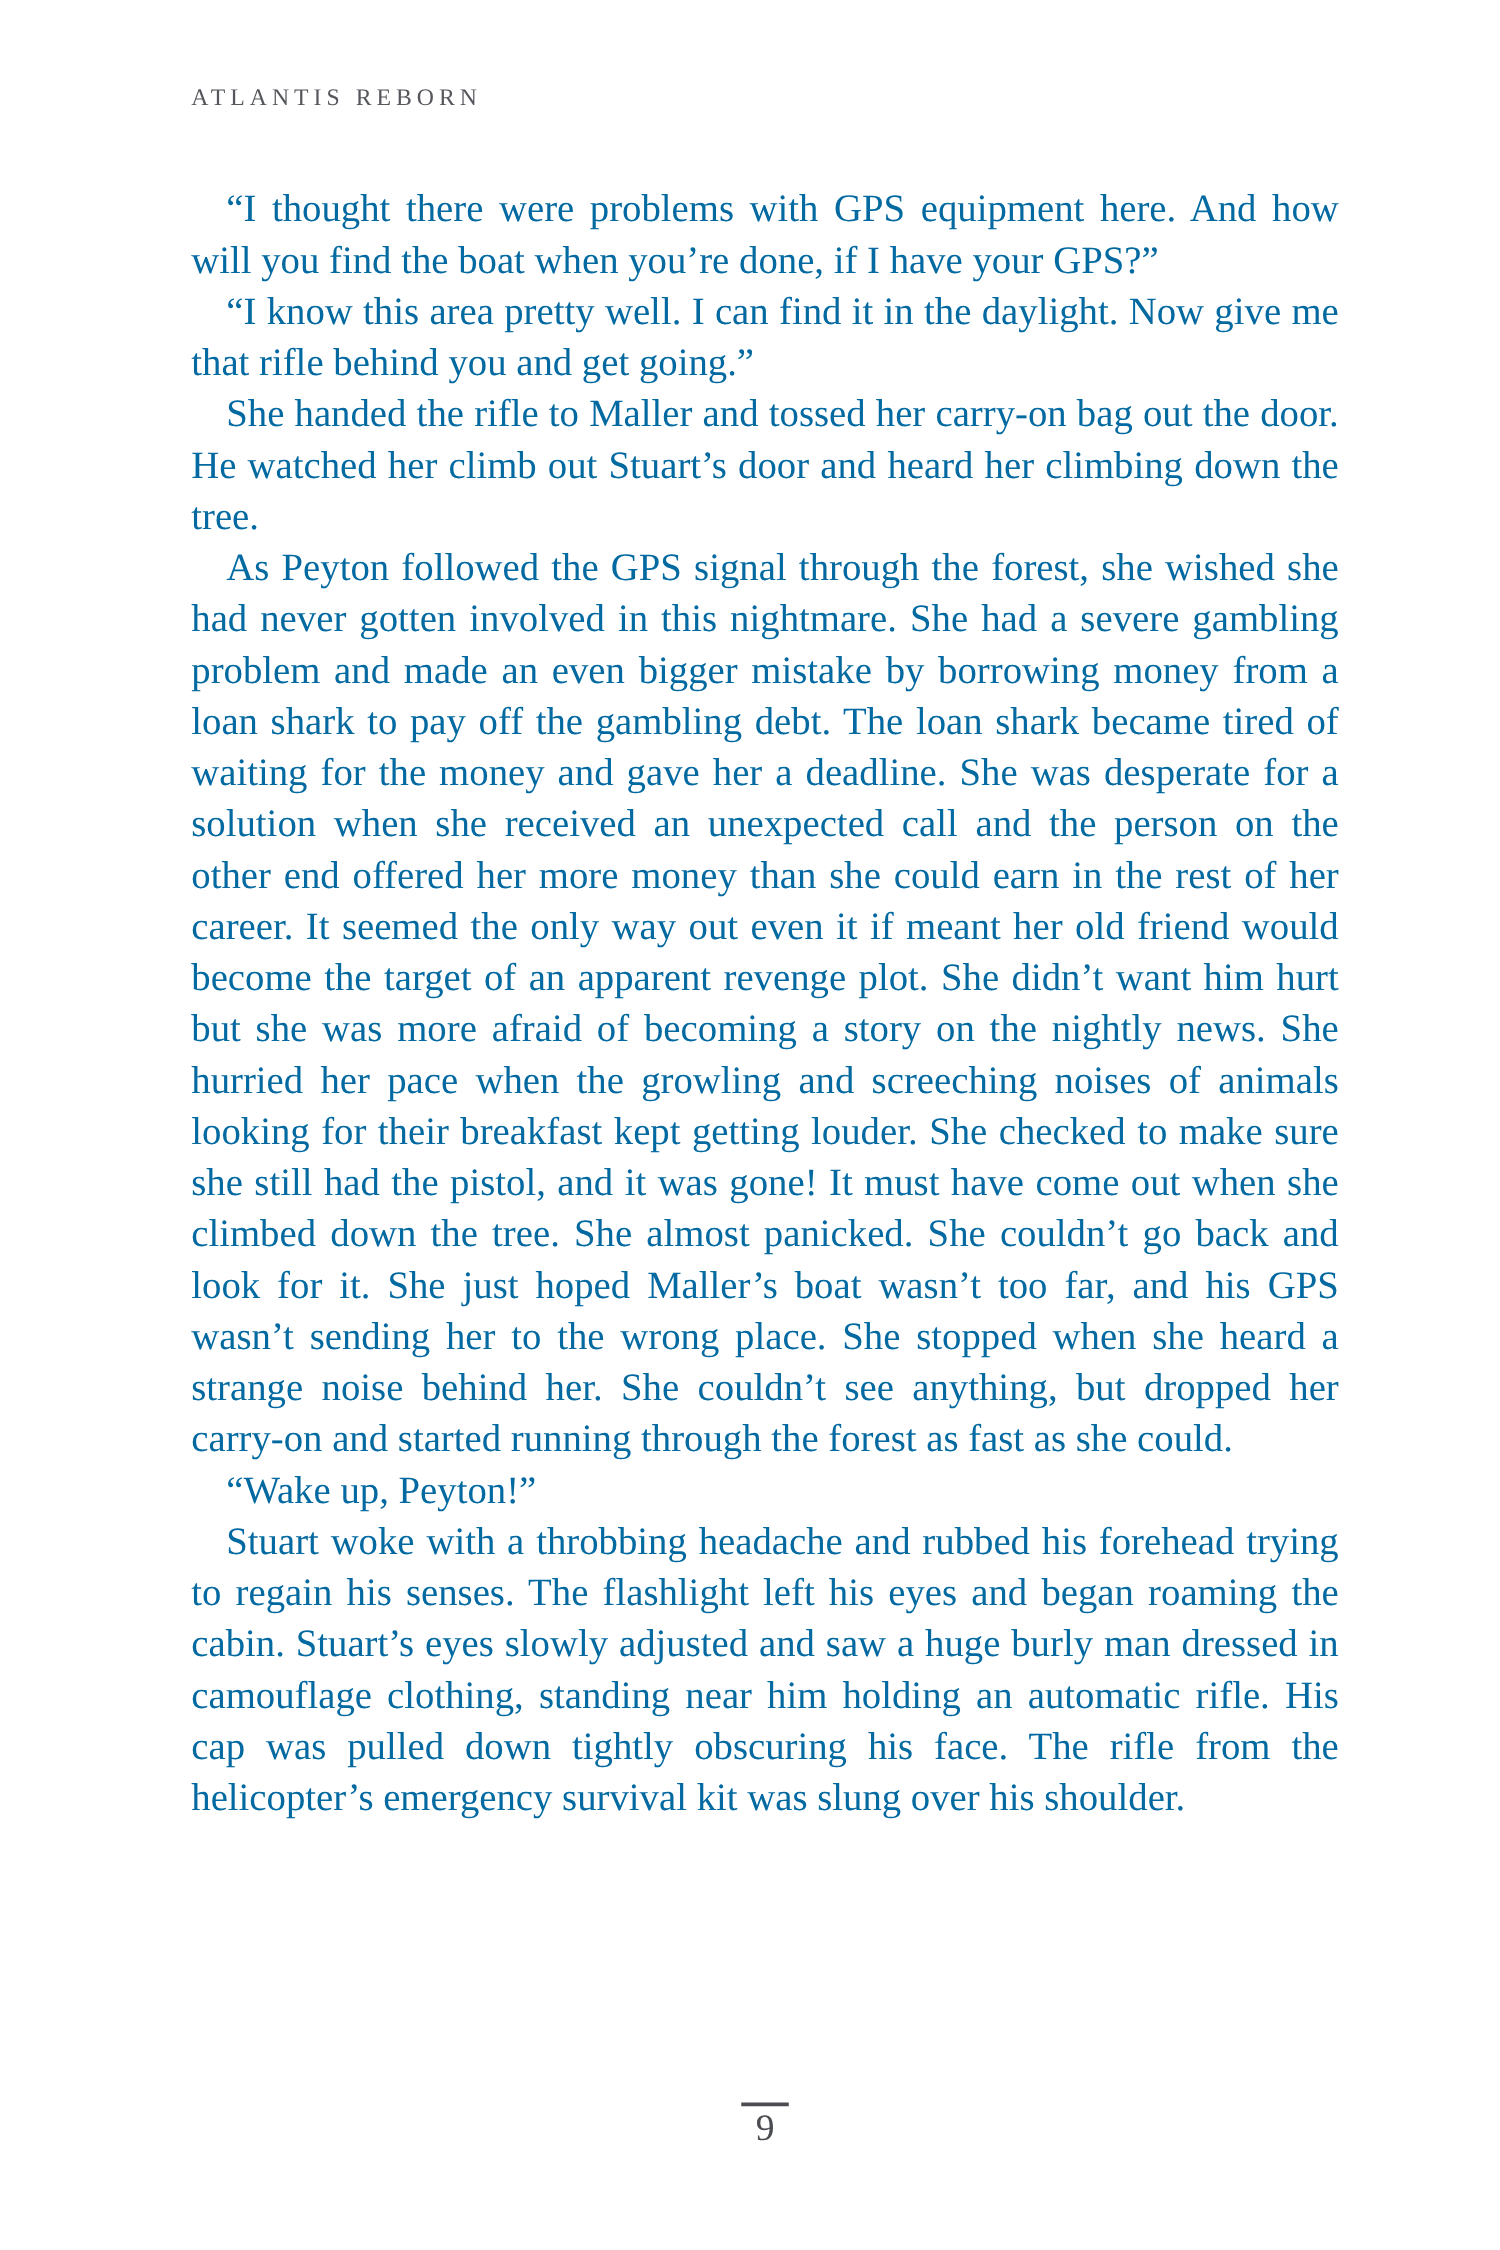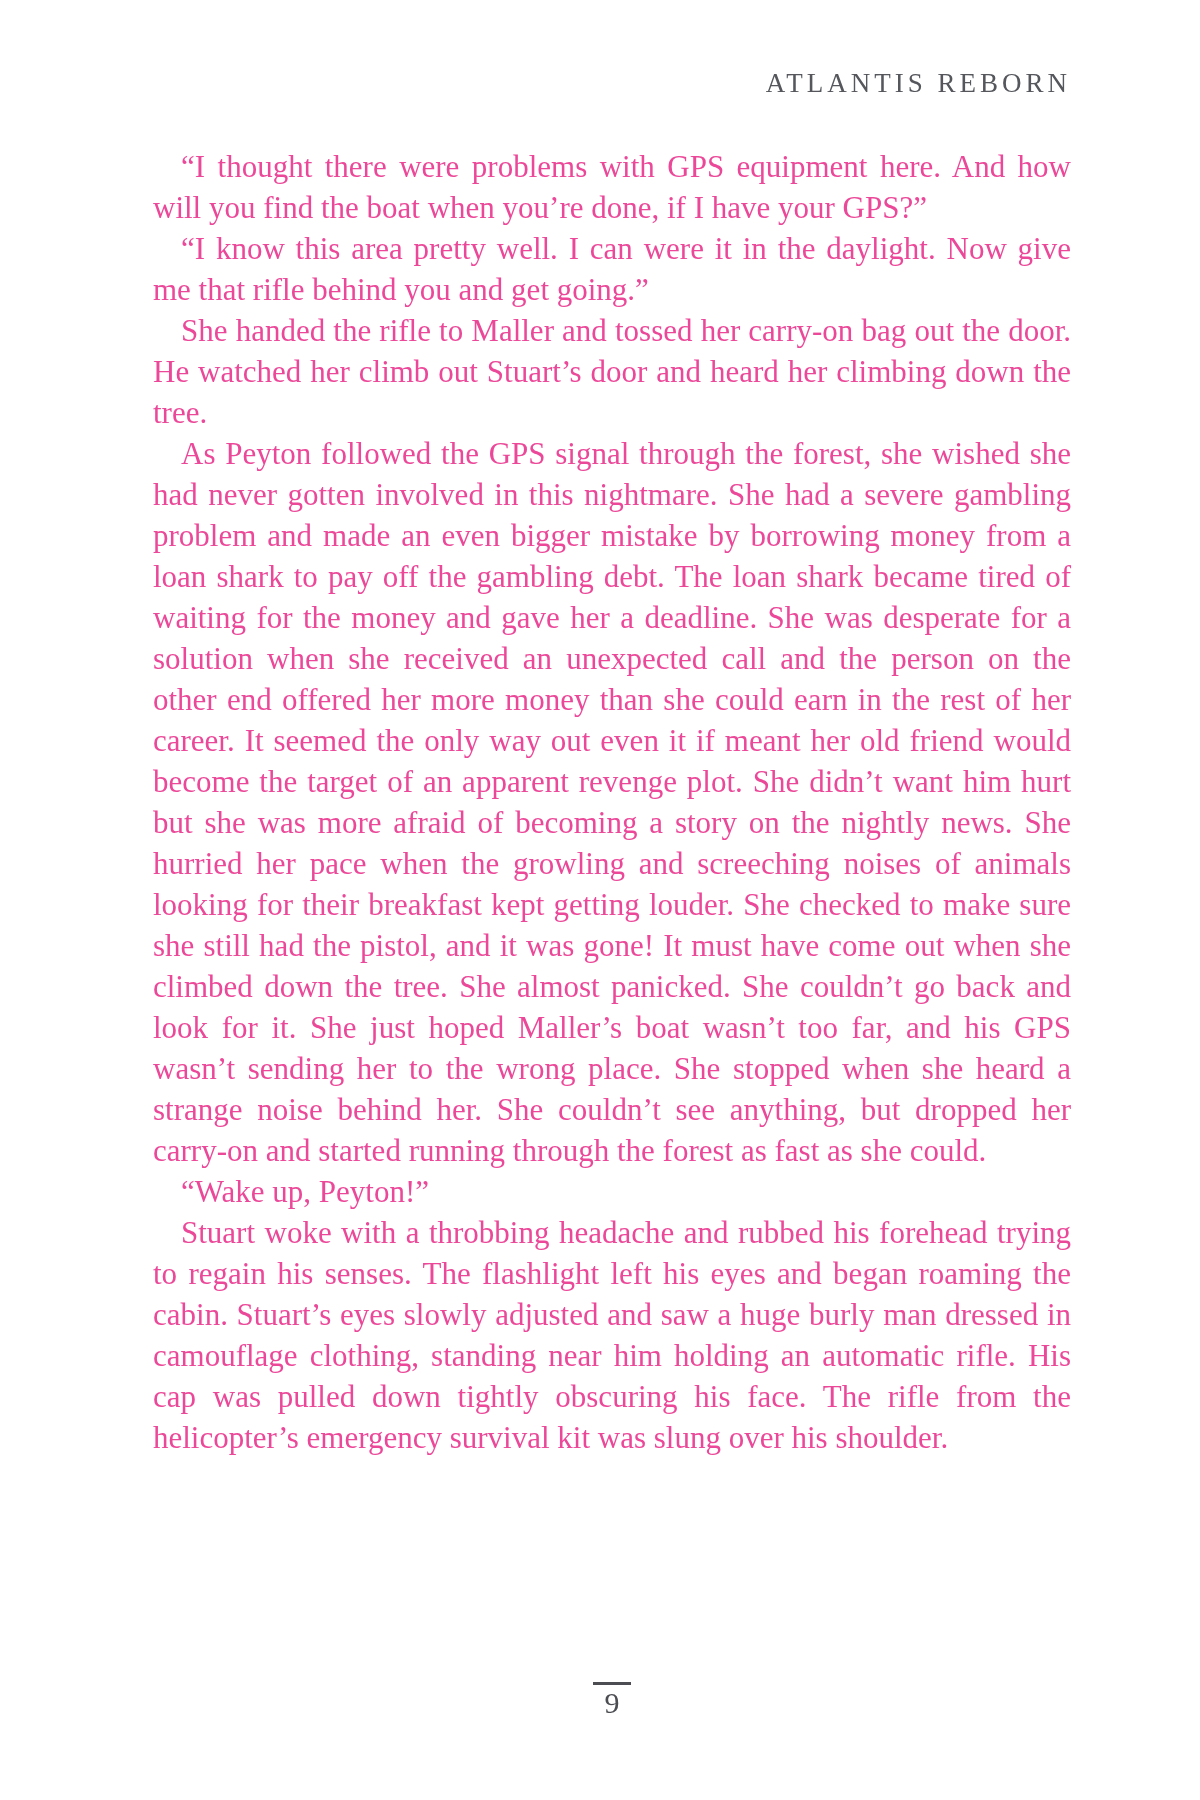--- a/index.html
+++ b/index.html
@@ -14,35 +14,34 @@
     margin: 0 auto;
     background: #ffffff;
     font-family: "Liberation Serif", "DejaVu Serif", serif;
     overflow: hidden;
   }
   .running-header {
     position: absolute;
     top: 68px;
     left: 153px;
     width: 918px;
-    text-align: right;
-    font-size: 27px;
+    font-size: 19px;
     font-weight: 400;
     letter-spacing: 4px;
     color: #55575c;
     white-space: nowrap;
   }
   .text-column {
     position: absolute;
     top: 146px;
     left: 153px;
     width: 918px;
     font-size: 31px;
     line-height: 41px;
-    color: #ec4899;
+    color: #0369a1;
     text-align: justify;
     text-justify: inter-word;
   }
   .para {
     margin: 0;
     padding: 0;
     text-indent: 28px;
   }
   .page-footer {
     position: absolute;
@@ -66,21 +65,21 @@
 </style>
 </head>
 <body>
 
 <div class="page">
 
   <div class="running-header">ATLANTIS REBORN</div>
 
   <div class="text-column">
       <p class="para">“I thought there were problems with GPS equipment here. And how will you find the boat when you’re done, if I have your GPS?”</p>
-      <p class="para">“I know this area pretty well. I can were it in the daylight. Now give me that rifle behind you and get going.”</p>
+      <p class="para">“I know this area pretty well. I can find it in the daylight. Now give me that rifle behind you and get going.”</p>
       <p class="para">She handed the rifle to Maller and tossed her carry-on bag out the door. He watched her climb out Stuart’s door and heard her climbing down the tree.</p>
       <p class="para">As Peyton followed the GPS signal through the forest, she wished she had never gotten involved in this nightmare. She had a severe gambling problem and made an even bigger mistake by borrowing money from a loan shark to pay off the gambling debt. The loan shark became tired of waiting for the money and gave her a deadline. She was desperate for a solution when she received an unexpected call and the person on the other end offered her more money than she could earn in the rest of her career. It seemed the only way out even it if meant her old friend would become the target of an apparent revenge plot. She didn’t want him hurt but she was more afraid of becoming a story on the nightly news. She hurried her pace when the growling and screeching noises of animals looking for their breakfast kept getting louder. She checked to make sure she still had the pistol, and it was gone! It must have come out when she climbed down the tree. She almost panicked. She couldn’t go back and look for it. She just hoped Maller’s boat wasn’t too far, and his GPS wasn’t sending her to the wrong place. She stopped when she heard a strange noise behind her. She couldn’t see anything, but dropped her carry-on and started running through the forest as fast as she could.</p>
       <p class="para">“Wake up, Peyton!”</p>
       <p class="para">Stuart woke with a throbbing headache and rubbed his forehead trying to regain his senses. The flashlight left his eyes and began roaming the cabin. Stuart’s eyes slowly adjusted and saw a huge burly man dressed in camouflage clothing, standing near him holding an automatic rifle. His cap was pulled down tightly obscuring his face. The rifle from the helicopter’s emergency survival kit was slung over his shoulder.</p>
     </div>
 
   <div class="page-footer">
     <div class="pn-rule"></div>
     <div class="page-number">9</div>
   </div>

